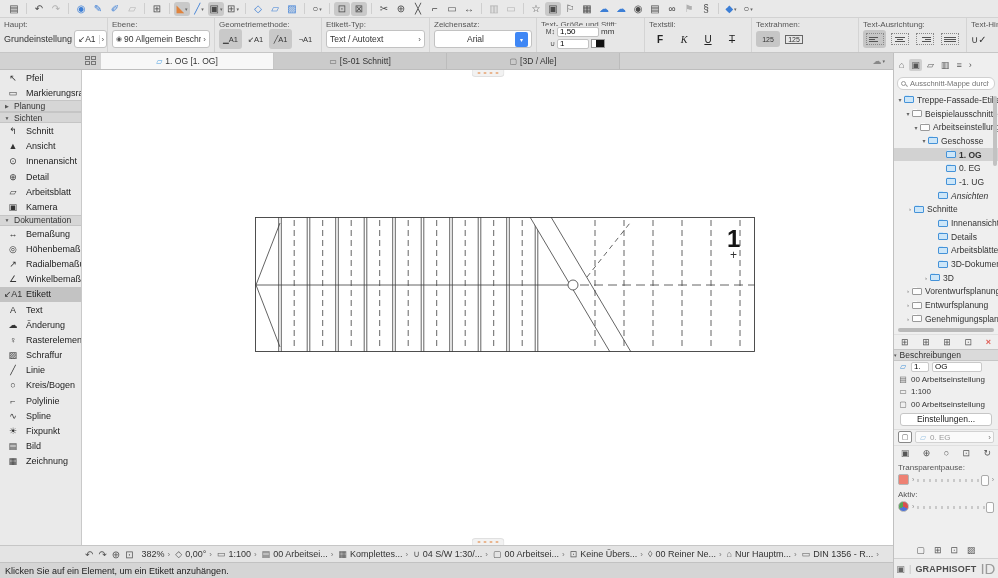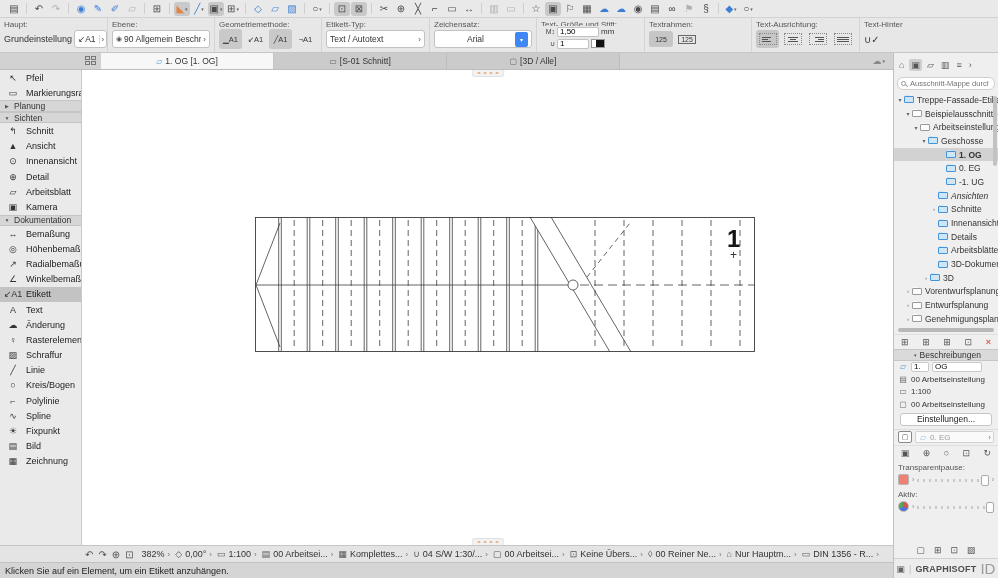--- a/index.html
+++ b/index.html
@@ -143,21 +143,21 @@
   .tico::before{content:"";position:absolute;top:-2px;left:0;width:4px;height:1px;background:inherit;
     border:1px solid inherit}
   .tico.fb,.tico.fr{border-color:#4492d8;background:#cde6f8}
   .vscr{position:absolute;right:1px;top:3px;width:4px;height:70px;background:#c2c2c2;border-radius:2px}
   .hscr{height:4px;margin:2px 4px;background:#b9b9b9;border-radius:2px;flex:none}
   .nav-actions{height:15px;display:flex;align-items:center;justify-content:space-between;padding:0 7px;
     flex:none;border-top:1px solid #e0e0e0}
   .na-ic{font-size:9px;color:#555}
   .na-ic.red{color:#e05a52;font-weight:bold}
   .bes-head{height:12px;background:#dadada;border-top:1px solid #c6c6c6;border-bottom:1px solid #c6c6c6;
-    display:flex;align-items:center;gap:3px;padding:0 20px;font-size:8.5px;flex:none;color:#333}
+    display:flex;align-items:center;gap:3px;padding:0 0;font-size:8.5px;flex:none;color:#333}
   .bes-tri{font-size:5px;color:#555}
   .bes-row{height:12.5px;display:flex;align-items:center;gap:3px;padding:0 4px;flex:none;font-size:8px;
     white-space:nowrap;overflow:hidden}
   .bico{font-size:8px;color:#4492d8;flex:none;width:10px;text-align:center}
   .bico.g{color:#666}
   .bfield{height:10px;border:1px solid #c9c9c9;border-radius:2px;font-size:8px;padding:0 2px;background:#fff;
     font-family:"Liberation Sans",sans-serif}
   .w1{width:18px}.w2{width:50px}
   .bes-btn{height:13px;margin:2px 6px 3px;background:#fff;border:1px solid #c6c6c6;border-radius:3px;
     display:flex;align-items:center;justify-content:center;font-size:8.5px;flex:none;color:#222}
@@ -463,20 +463,33 @@
             <input class="sz" value="1,50" style="">
             <span class="unit">mm</span>
           </div>
           <div class="sz-row">
             <span class="sz-ic">∪</span>
             <input class="sz short" value="1" style="">
             <span class="pen-swatch"></span>
           </div>
         </div>
       </div>
+    </div>
+    <div class="sec" style="width:107px">
+      <div class="sec-label">Textstil:</div>
+      <div class="sec-body">
+
+          <span class="stb st-b">F</span>
+
+          <span class="stb st-i">K</span>
+
+          <span class="stb st-u">U</span>
+
+          <span class="stb st-s">T</span>
+        </div>
     </div>
     <div class="sec" style="width:107px">
       <div class="sec-label">Textrahmen:</div>
       <div class="sec-body">
 
           <span class="tr-btn sel">
             <b>125</b>
           </span>
 
           <span class="tr-btn boxed">
@@ -927,21 +940,21 @@
             <span class="tico fb"></span>
             <span>-1. UG</span>
           </div>
 
           <div class="titem" style="padding-left: 36px; font-style: italic;">
             <span class="tarrow"></span>
             <span class="tico fb"></span>
             <span>Ansichten</span>
           </div>
 
-          <div class="titem" style="padding-left: 36px;">
+          <div class="titem" style="padding-left: 12px;">
             <span class="tarrow">›</span>
             <span class="tico fb"></span>
             <span>Schnitte</span>
           </div>
 
           <div class="titem" style="padding-left: 36px;">
             <span class="tarrow"></span>
             <span class="tico fb"></span>
             <span>Innenansichten</span>
           </div>

